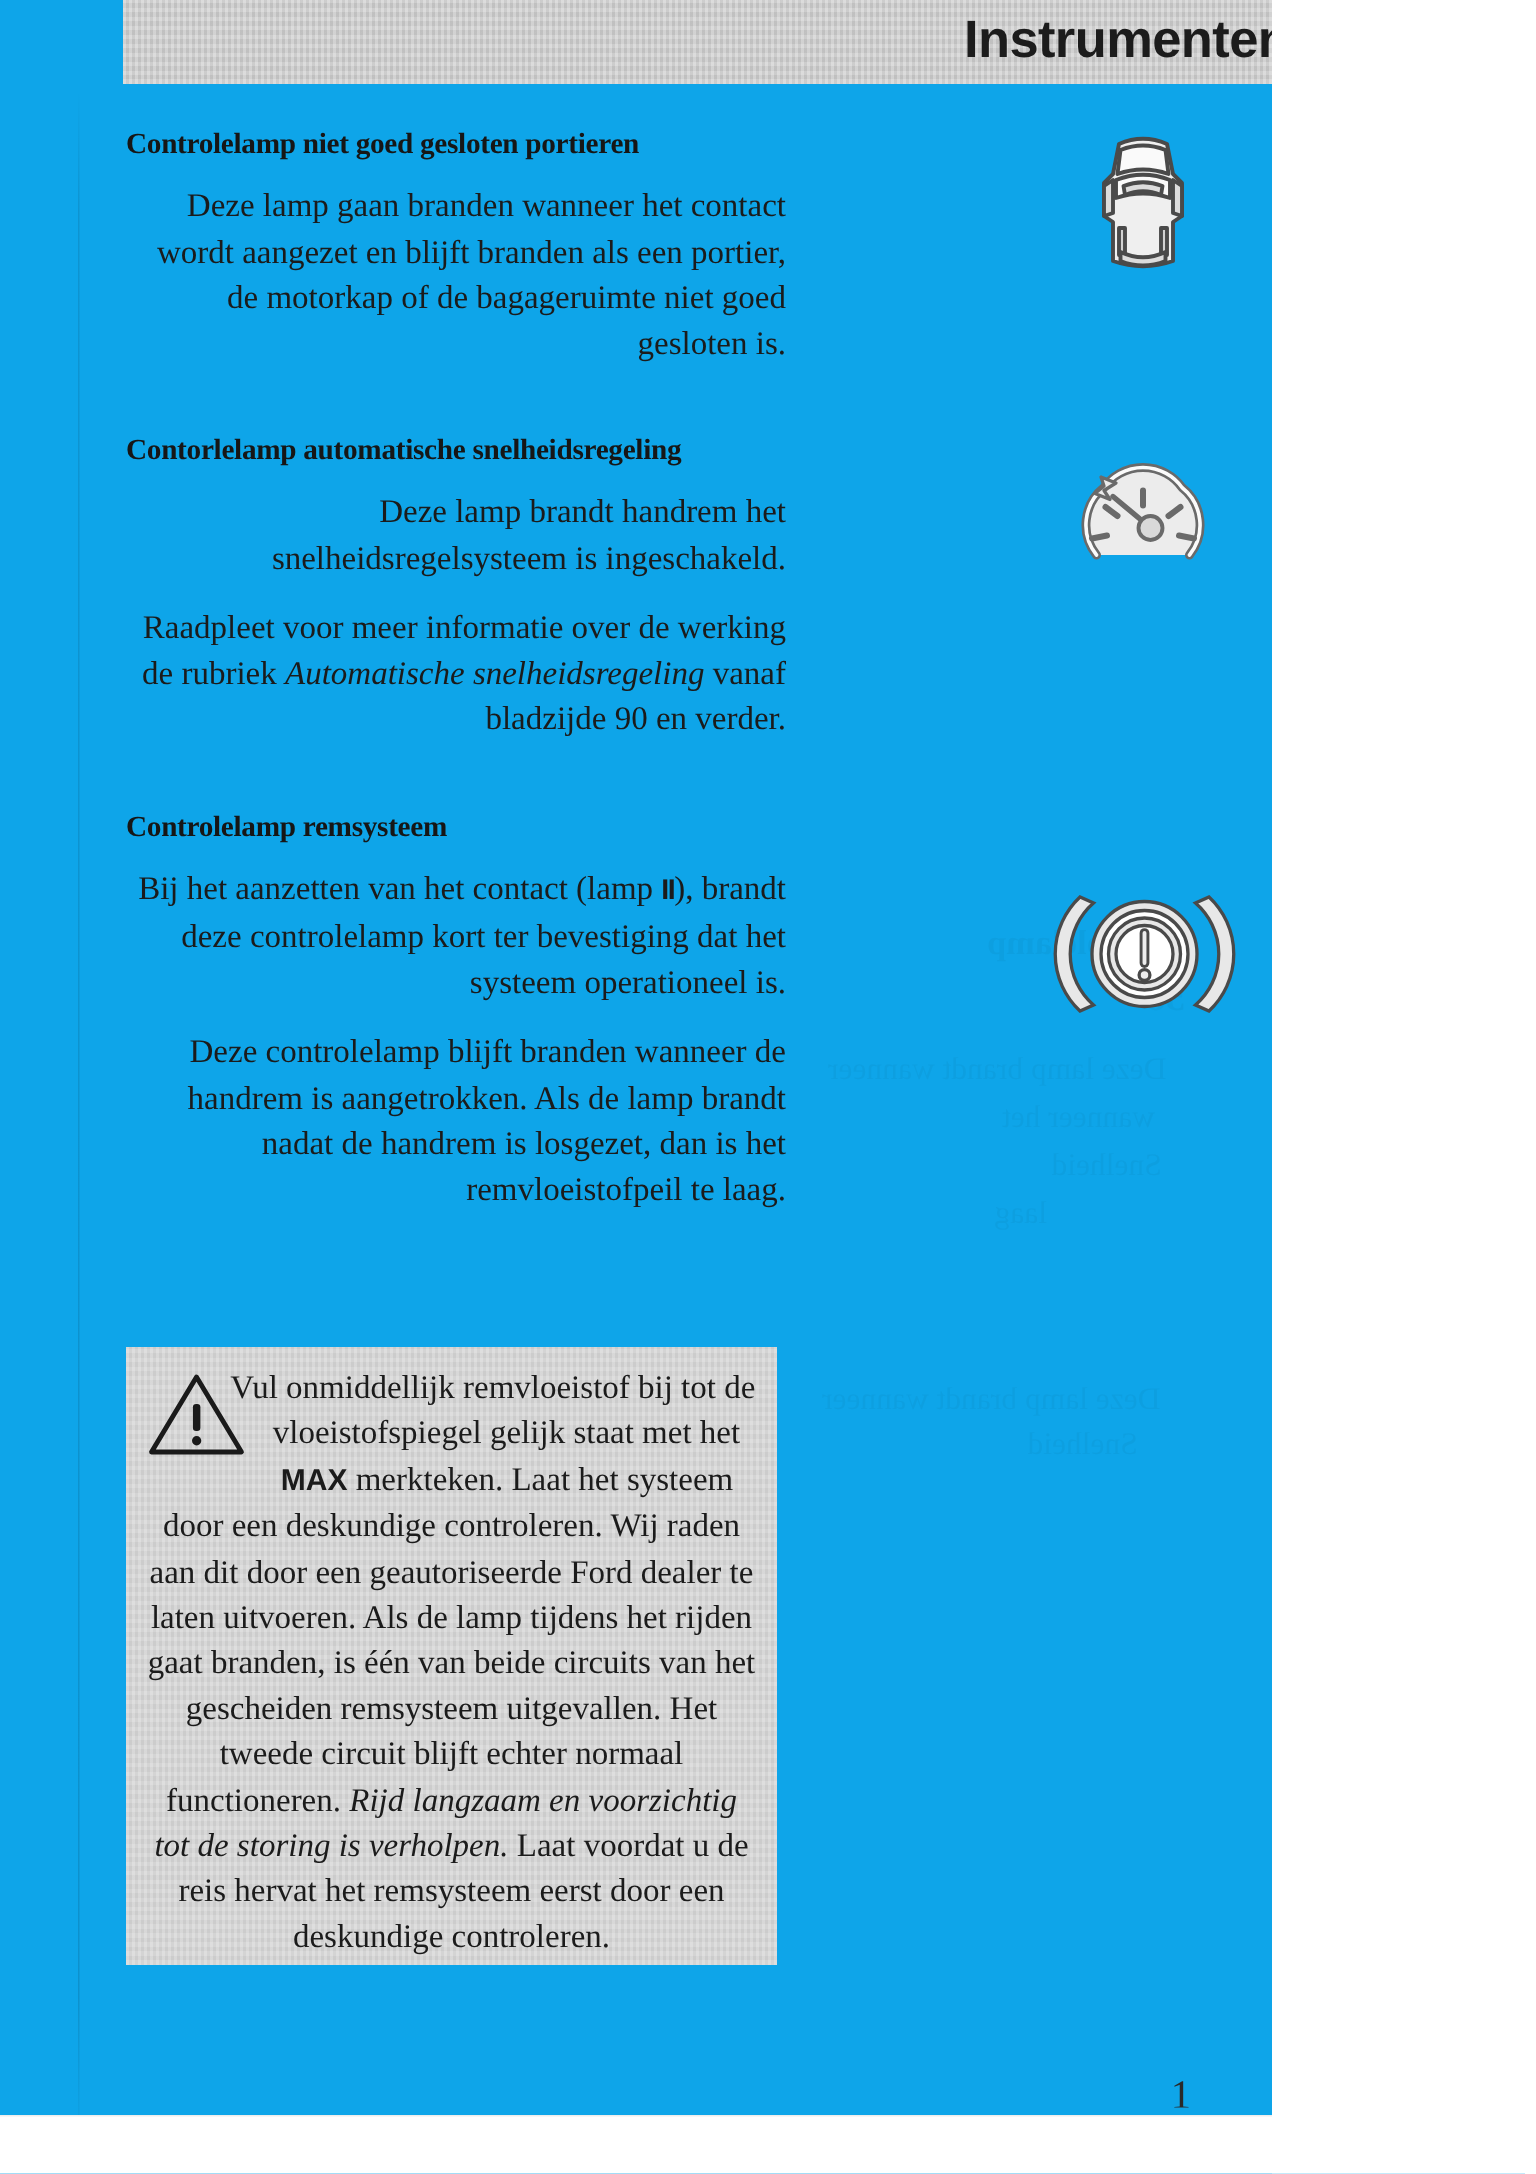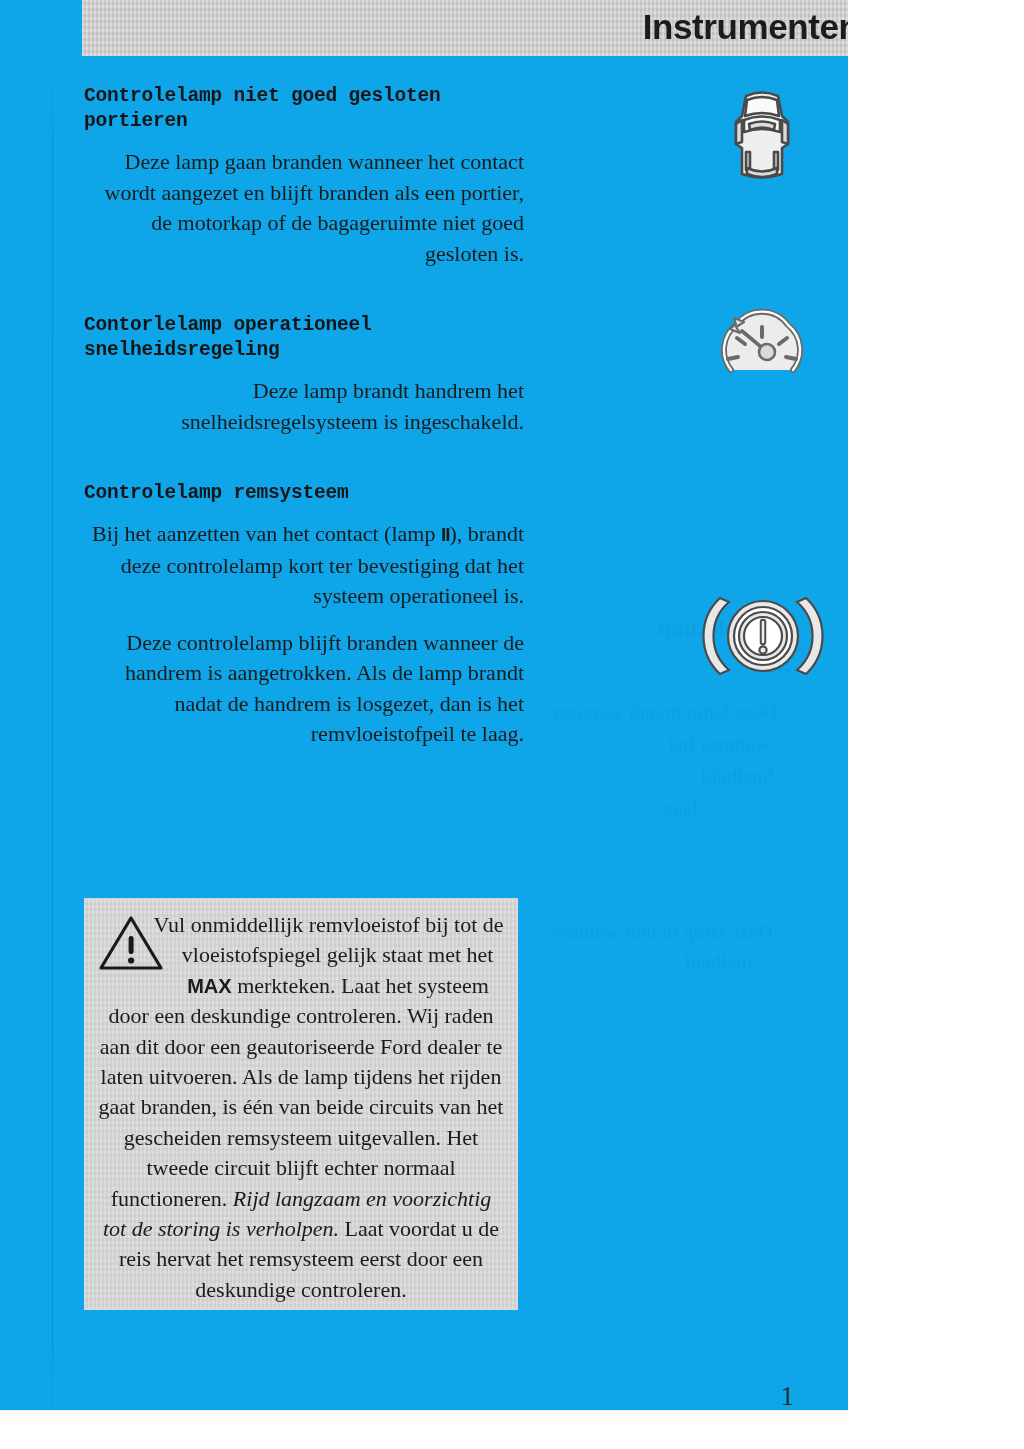--- a/index.html
+++ b/index.html
@@ -75,21 +75,21 @@
   }
 
   
   .col {
     position: absolute;
     left: 84px;
     top: 84px;
     width: 440px;
   }
   h2.section-head {
-    font-family: Liberation Mono, monospace;
+    font-family: Liberation Serif, serif;
     font-weight: bold;
     font-size: 19.5px;
     line-height: 25px;
     color: #161616;
     margin: 0 0 13px 0;
     letter-spacing: -0.2px;
   }
   p.body {
     font-family: "Liberation Serif", serif;
     font-size: 22px;
@@ -175,22 +175,25 @@
   </div>
 
   <div class="col">
 
     <div class="sec">
       <h2 class="section-head">Controlelamp niet goed gesloten portieren</h2>
       <p class="body">Deze lamp gaan branden wanneer het contact wordt aangezet en blijft branden als een portier, de motorkap of de bagageruimte niet goed gesloten is.</p>
     </div>
 
     <div class="sec s2">
-      <h2 class="section-head">Contorlelamp operationeel snelheidsregeling</h2>
+      <h2 class="section-head">Contorlelamp automatische snelheidsregeling</h2>
       <p class="body">Deze lamp brandt handrem het snelheidsregelsysteem is ingeschakeld.</p>
+      <p class="body">
+        <span>Raadpleet voor meer informatie over de werking de rubriek </span><em class="it">Automatische snelheidsregeling</em><span> vanaf bladzijde </span><span>90</span><span> en verder.</span>
+      </p>
     </div>
 
     <div class="sec">
       <h2 class="section-head">Controlelamp remsysteem</h2>
       <p class="body">
         <span>Bij het aanzetten van het contact (lamp </span><b class="stand">II</b><span>), brandt deze controlelamp kort ter bevestiging dat het systeem operationeel is.</span>
       </p>
       <p class="body">Deze controlelamp blijft branden wanneer de handrem is aangetrokken. Als de lamp brandt nadat de handrem is losgezet, dan is het remvloeistofpeil te laag.</p>
     </div>
 

